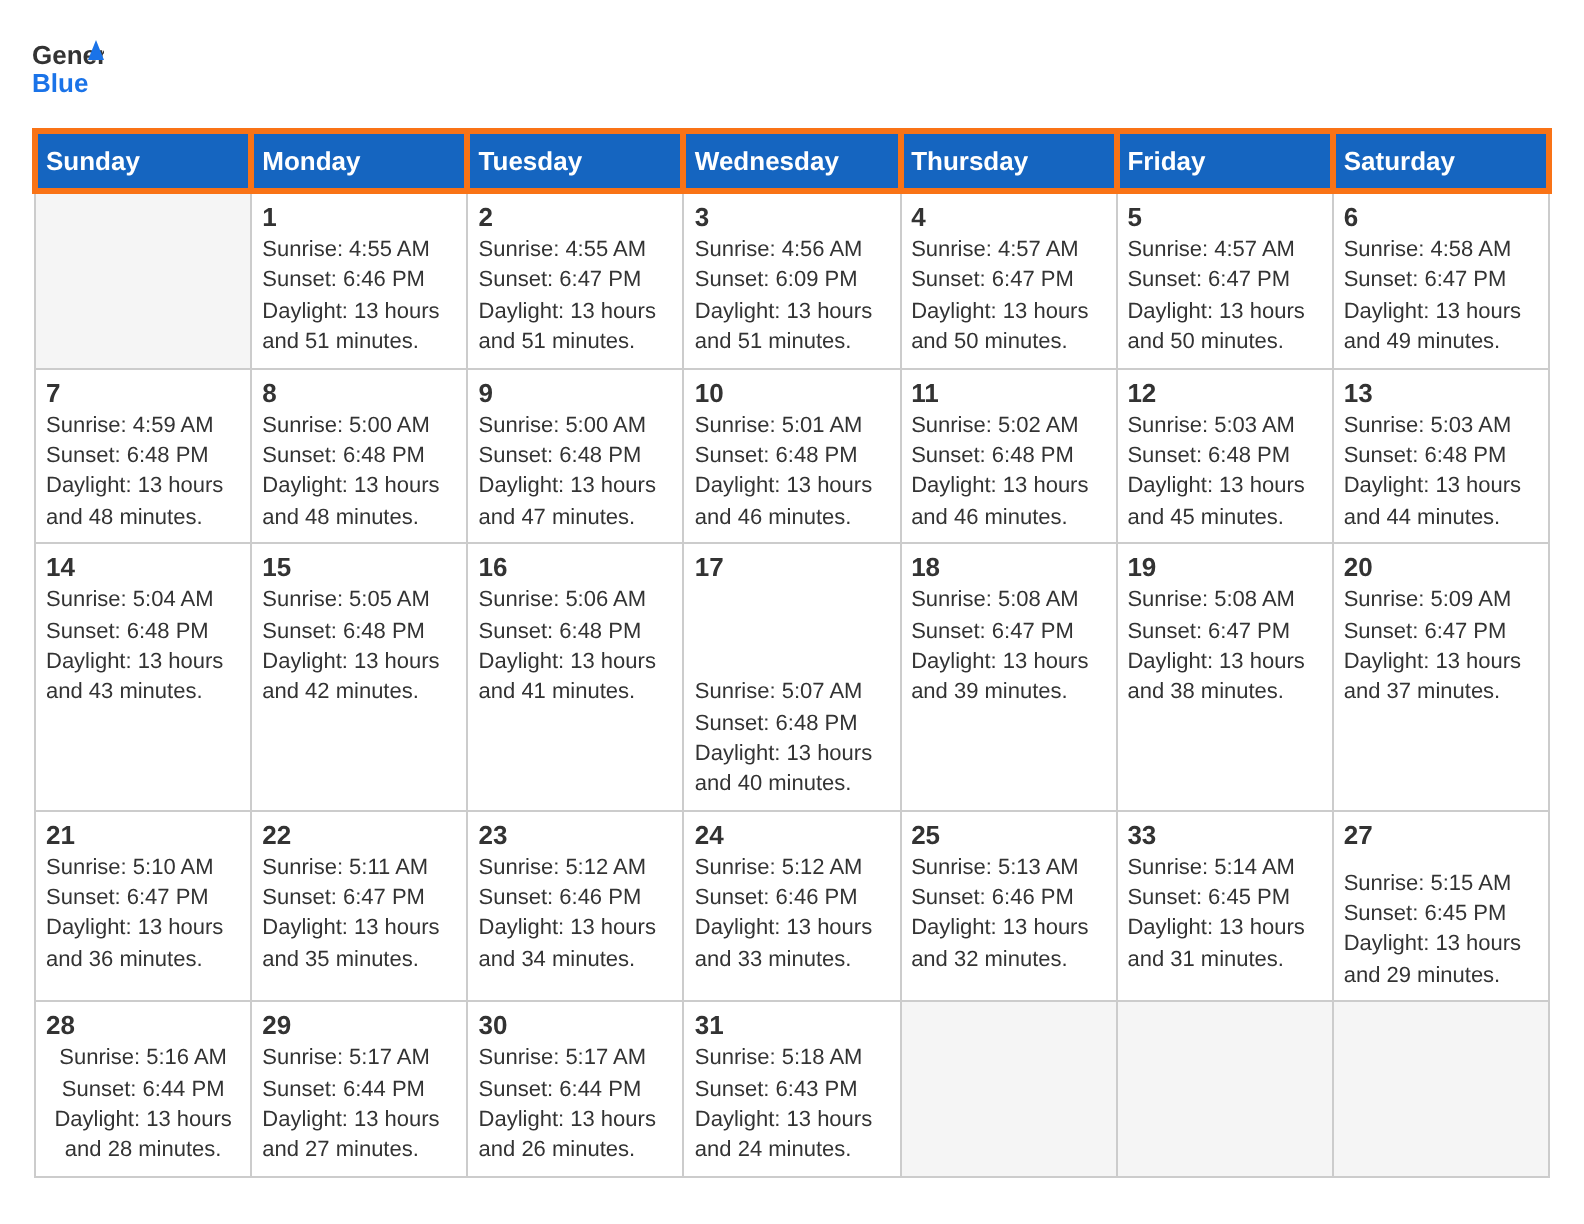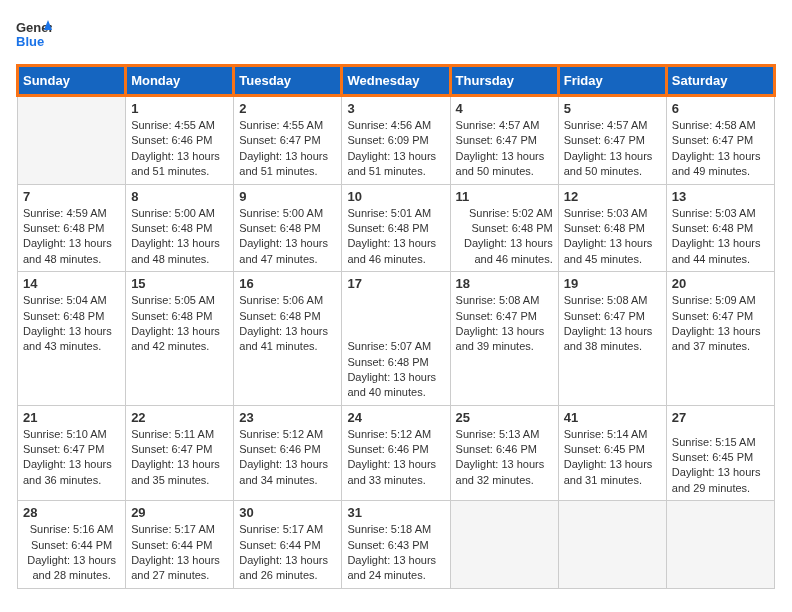--- a/index.html
+++ b/index.html
@@ -175,21 +175,21 @@
         </td>
         <td>
           <span class="day-number">10</span>
           <div class="day-detail" style="white-space: pre-line;">Sunrise: 5:01 AM
 Sunset: 6:48 PM
 Daylight: 13 hours
 and 46 minutes.</div>
         </td>
         <td>
           <span class="day-number">11</span>
-          <div class="day-detail" style="white-space: pre-line; text-align: right;">Sunrise: 5:02 AM
+          <div class="day-detail" style="white-space: pre-line;">Sunrise: 5:02 AM
 Sunset: 6:48 PM
 Daylight: 13 hours
 and 46 minutes.</div>
         </td>
         <td>
           <span class="day-number">12</span>
           <div class="day-detail" style="white-space: pre-line;">Sunrise: 5:03 AM
 Sunset: 6:48 PM
 Daylight: 13 hours
 and 45 minutes.</div>
@@ -283,21 +283,21 @@
 and 33 minutes.</div>
         </td>
         <td>
           <span class="day-number">25</span>
           <div class="day-detail" style="white-space: pre-line;">Sunrise: 5:13 AM
 Sunset: 6:46 PM
 Daylight: 13 hours
 and 32 minutes.</div>
         </td>
         <td>
-          <span class="day-number">41</span>
+          <span class="day-number">33</span>
           <div class="day-detail" style="white-space: pre-line;">Sunrise: 5:14 AM
 Sunset: 6:45 PM
 Daylight: 13 hours
 and 31 minutes.</div>
         </td>
         <td>
           <span class="day-number">27</span>
           <div class="day-detail" style="white-space: pre-line; margin-top: 10px;">Sunrise: 5:15 AM
 Sunset: 6:45 PM
 Daylight: 13 hours

